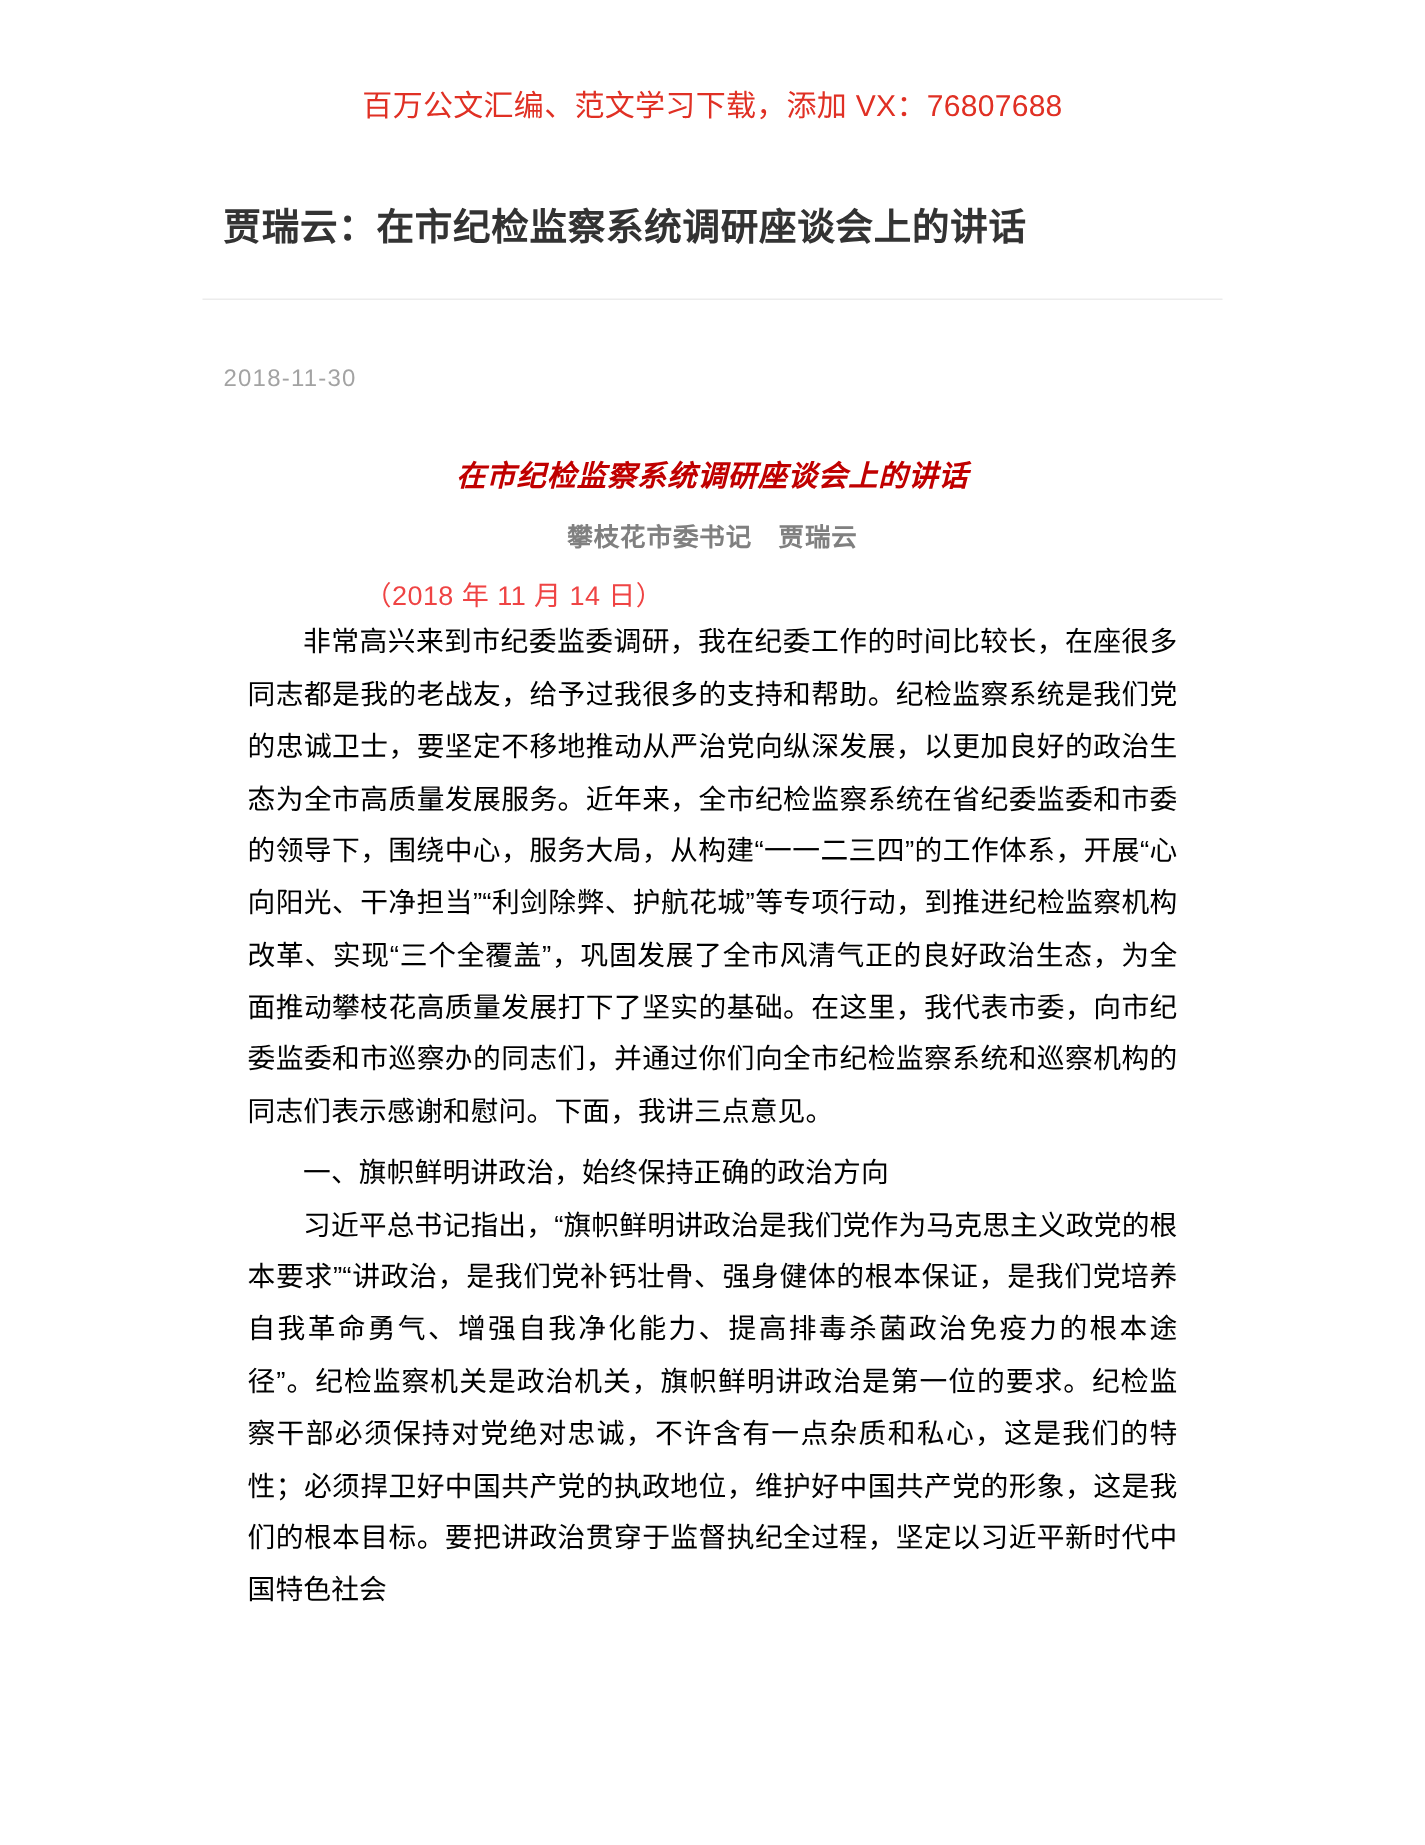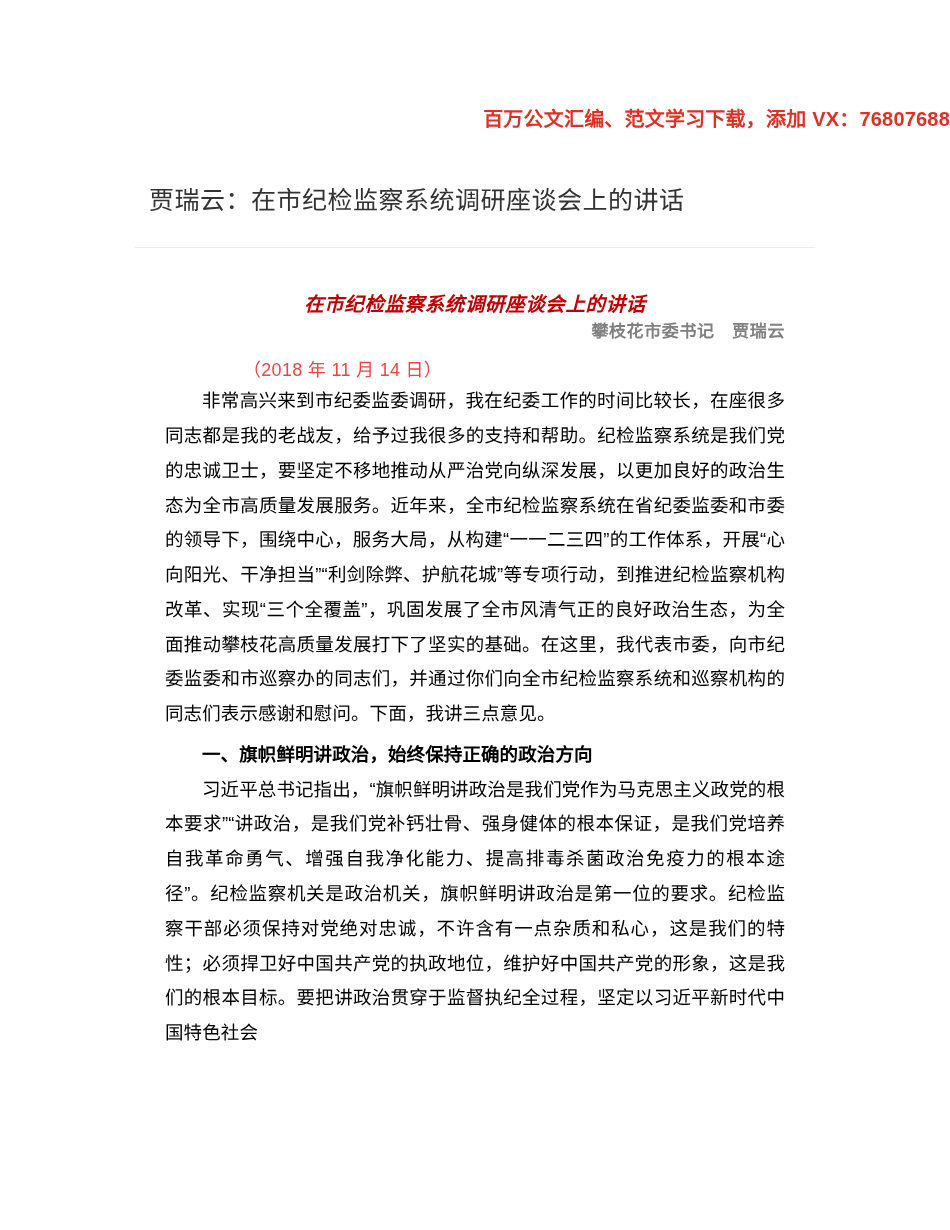--- a/index.html
+++ b/index.html
@@ -20,40 +20,39 @@
   .page {
     width: 950px;
     min-height: 1230px;
     box-sizing: border-box;
     padding: 0;
     position: relative;
   }
 
   
   .promo-banner {
-    text-align: right;
+    text-align: center;
     color: #e03024;
     font-size: 20px;
-    font-weight: 700;
+    font-weight: 400;
     letter-spacing: 0.2px;
     padding-top: 58px;
     line-height: 1.3;
     white-space: nowrap;
-    margin-top: 48px;
   }
 
   
   .article-header {
     margin: 0 auto;
     width: 680px;
     padding-top: 50px;
   }
   .article-title {
     font-size: 25px;
-    font-weight: 400;
+    font-weight: 700;
     color: #333333;
     line-height: 1.5;
     letter-spacing: 0.5px;
     margin: 0;
     padding-left: 14px;
   }
   .title-divider {
     border: 0;
     border-top: 1px solid #ececec;
     margin: 27px 0 0 0;
@@ -79,26 +78,27 @@
     color: #c00000;
     font-size: 19.5px;
     font-weight: bold;
     line-height: 1.5;
     letter-spacing: 0.6px;
     margin: 0;
     font-style: italic;
   }
 
   .doc-byline {
-    text-align: right;
+    text-align: center;
     color: #808080;
     font-size: 17px;
     font-weight: bold;
     line-height: 1.5;
     letter-spacing: 0.6px;
+    margin-top: 13px;
   }
 
   .doc-dateline {
     color: #ef4444;
     font-size: 18px;
     line-height: 1.5;
     margin-top: 13px;
     padding-left: 78px;
     letter-spacing: 0.3px;
   }
@@ -113,41 +113,42 @@
     margin: 0;
     letter-spacing: 0.1px;
   }
 
   .doc-paragraph.first {
   }
 
   .section-heading {
     font-size: 18.5px;
     line-height: 1.88;
-    font-weight: bold;
+    font-weight: normal;
     color: #000000;
     text-indent: 2em;
     margin: 6px 0 0 0;
     letter-spacing: 0.1px;
   }
 
   .doc-paragraph.after-heading {
     margin-top: 0;
   }
 </style>
 </head>
 <body>
 
 <div class="page">
 
   <div class="promo-banner">百万公文汇编、范文学习下载，添加 VX：76807688</div>
 
   <div class="article-header">
     <h1 class="article-title">贾瑞云：在市纪检监察系统调研座谈会上的讲话</h1>
     <hr class="title-divider">
+    <div class="article-date">2018-11-30</div>
   </div>
 
   <div class="doc-body">
 
     <div class="doc-heading">在市纪检监察系统调研座谈会上的讲话</div>
 
     <div class="doc-byline">攀枝花市委书记　贾瑞云</div>
 
     <div class="doc-dateline">（2018 年 11 月 14 日）</div>
 

